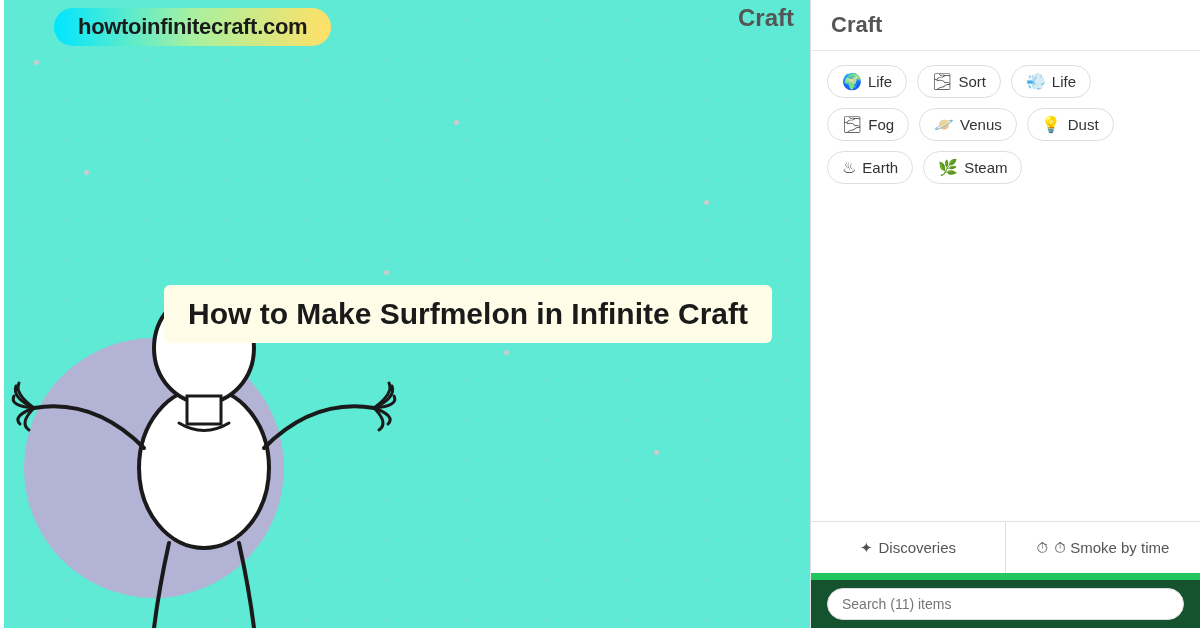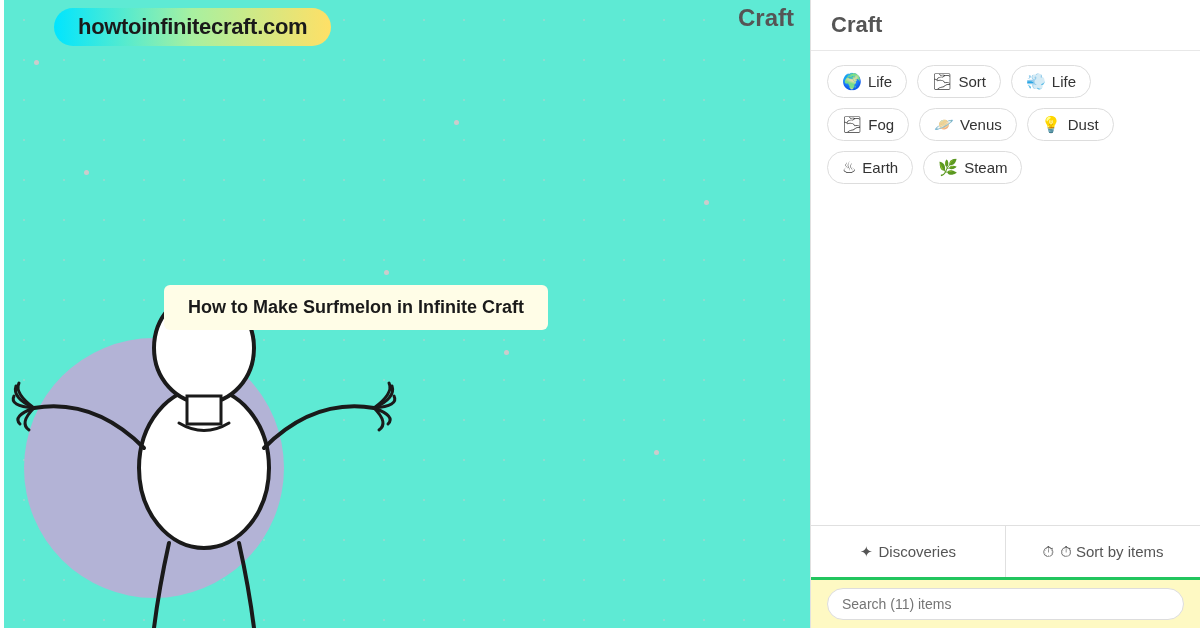--- a/index.html
+++ b/index.html
@@ -61,21 +61,21 @@
     .title-box {
       position: absolute;
       top: 285px;
       left: 160px;
       background: #fffde7;
       border-radius: 6px;
       padding: 12px 24px;
       z-index: 10;
     }
     .title-box h1 {
-      font-size: 18px;
+      font-size: 30px;
       font-weight: 800;
       color: #1a1a1a;
       white-space: nowrap;
     }
 
     
     .purple-circle {
       position: absolute;
       bottom: 30px;
       left: 20px;
@@ -171,22 +171,22 @@
       border: none;
       background: transparent;
     }
 
     .bottom-btn:first-child {
       border-right: 1px solid #e0e0e0;
     }
 
     .search-bar-area {
       padding: 8px 16px;
-      background: #fef9c3;
-      border-top: 3px solid #22c55e;
+      background: #14532d;
+      border-top: 7px solid #22c55e;
     }
 
     .search-input {
       width: 100%;
       padding: 7px 14px;
       border: 1.5px solid #ddd;
       border-radius: 20px;
       font-size: 14px;
       color: #999;
       background: #fff;
@@ -304,20 +304,20 @@
     </div>
   </div>
 
   <div class="bottom-bar">
     <button class="bottom-btn">
       <span>✦</span>
       <span>Discoveries</span>
     </button>
     <button class="bottom-btn">
       <span>⏱</span>
-      <span>⏱ Sort by items</span>
+      <span>⏱ Smoke by time</span>
     </button>
   </div>
 
   <div class="search-bar-area">
     <input class="search-input" type="text" placeholder="Search (11) items" style="">
   </div>
 </div>
 
 </body></html>

